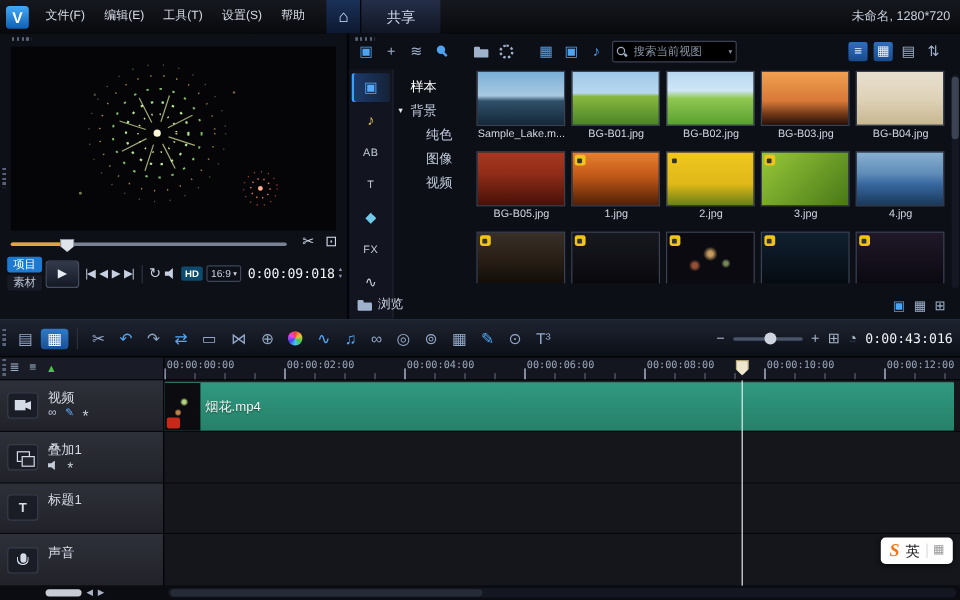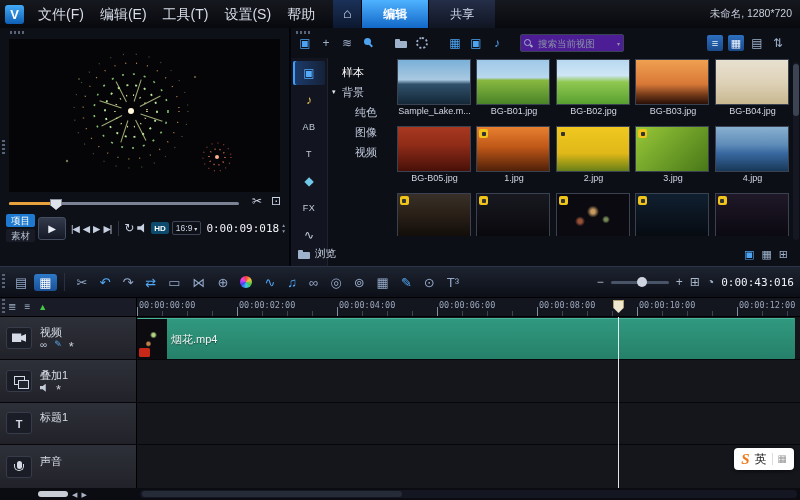--- a/index.html
+++ b/index.html
@@ -7,21 +7,21 @@
        font-family:"Liberation Sans","DejaVu Sans",sans-serif;color:#d5dae4;
        -webkit-user-select:none;user-select:none;}
   .mono{font-family:"DejaVu Sans Mono",monospace;}
 
   
   .menubar{position:absolute;top:0;left:0;right:0;height:28px;display:flex;align-items:center;
            background:linear-gradient(#16181f,#08090d);border-bottom:1px solid #000;}
   .logo{width:19px;height:19px;margin:0 6px 0 5px;border-radius:3px;flex:none;
         background:linear-gradient(#42aaf8,#0f5fb4);color:#fff;font-weight:bold;font-size:13px;
         display:flex;align-items:center;justify-content:center;}
-  .menu-item{padding:0 8px;font-size:14px;color:#d8dde8;line-height:28px;white-space:nowrap;}
+  .menu-item{padding:0 8px;font-size:10px;color:#d8dde8;line-height:28px;white-space:nowrap;}
   .home-btn{width:28px;height:28px;margin-left:10px;flex:none;text-align:center;line-height:27px;
             font-size:14px;color:#cfe0f8;background:linear-gradient(#1b3158,#0c1830);}
   .tab{width:66px;height:28px;line-height:28px;text-align:center;font-size:12px;color:#cfd8ea;flex:none;
        background:linear-gradient(#242e48,#101522);border-left:1px solid #05070e;}
   .tab.active{background:linear-gradient(#4fb2ff,#1268c8);color:#fff;font-weight:bold;}
   .project-info{margin-left:auto;margin-right:8px;font-size:10.5px;color:#c8cedb;white-space:nowrap;}
 
   
   .main{position:absolute;top:28px;left:0;right:0;height:238px;}
   .preview{position:absolute;left:0;top:0;width:289px;height:238px;background:#0e1018;
@@ -61,21 +61,21 @@
   .ltg{font-size:12px;color:#9fb2cc;line-height:1;}
   .lt.accent .ltg{color:#4da3f0;}
   .lt.gap{margin-left:12px;}
   .lt.btn-blue{background:linear-gradient(#2d6fc0,#1a4a8a);border-radius:2px;}
   .lt.btn-blue .ltg{color:#eaf3ff;font-size:11px;}
   .lt.icon-pin::before{content:"";position:absolute;left:4px;top:3px;width:7px;height:7px;border-radius:50%;background:#4da3f0;}
   .lt.icon-pin::after{content:"";position:absolute;left:8px;top:9px;width:5px;height:2px;background:#4da3f0;transform:rotate(45deg);}
   .lt.icon-folder::before{content:"";position:absolute;left:2px;top:6px;width:12px;height:7px;background:#9fb2cc;border-radius:1px;}
   .lt.icon-folder::after{content:"";position:absolute;left:2px;top:4px;width:5px;height:3px;background:#9fb2cc;border-radius:1px;}
   .lt.icon-gear::before{content:"";position:absolute;inset:2px;border:2px dotted #9fb2cc;border-radius:50%;}
-  .searchbox{margin-left:10px;width:96px;height:16px;background:#4c1d95;border:1px solid #3a4254;border-radius:2px;
+  .searchbox{width:96px;height:16px;background:#000000;border:1px solid #3a4254;border-radius:2px;
              display:flex;align-items:center;gap:3px;padding:0 3px;flex:none;}
   .mag{position:relative;width:9px;height:9px;flex:none;}
   .mag::before{content:"";position:absolute;left:0;top:0;width:5px;height:5px;border:1.5px solid #9fb0c8;border-radius:50%;}
   .mag::after{content:"";position:absolute;left:6px;top:6px;width:3px;height:1.5px;background:#9fb0c8;transform:rotate(45deg);}
   .searchbox input{flex:1;min-width:0;background:transparent;border:none;outline:none;color:#dfe5ee;font-size:9.5px;
                    font-family:"Liberation Sans","DejaVu Sans",sans-serif;}
   .searchbox input::placeholder{color:#8a95a8;}
   .scaret{font-size:6px;color:#8a95a8;}
   .lib-tb-right{margin-left:auto;display:flex;gap:5px;align-items:center;}
   .lib-strip{position:absolute;left:0;top:30px;bottom:0;width:36px;background:#12151f;border-right:1px solid #1e2330;}
@@ -85,21 +85,21 @@
   .nav-item.active .nav-glyph{color:#54aaf8;}
   .nav-glyph.txt{font-size:9px;font-weight:normal;letter-spacing:.5px;}
   .nav-glyph.tint-gold{color:#e6c25a;}
   .nav-glyph.tint-cyan{color:#72c8e8;}
   .lib-cats{position:absolute;left:37px;top:34px;width:66px;}
   .cat{display:flex;align-items:center;gap:3px;padding:2.5px 4px;font-size:11px;color:#c2ccdc;white-space:nowrap;}
   .cat.selected{color:#fff;}
   .cat.lvl1{padding-left:17px;}
   .cat-arrow{font-size:7px;width:7px;flex:none;color:#e3e9f2;}
   .lib-grid{position:absolute;left:104px;top:30px;right:8px;bottom:30px;overflow:hidden;
-            display:flex;flex-wrap:wrap;align-content:flex-start;justify-content:space-between;}
+            display:flex;flex-wrap:wrap;align-content:flex-start;}
   .thumb{width:76px;margin:1px 1.5px 8px;}
   .thumb-img{position:relative;width:74px;height:46px;border:1px solid #3a4252;box-sizing:border-box;}
   .thumb-badge{position:absolute;left:2px;top:2px;width:9px;height:9px;background:#f0c419;border-radius:2px;}
   .thumb-badge::after{content:"";position:absolute;left:2.5px;top:2.5px;width:4px;height:4px;background:#333;border-radius:1px;}
   .thumb-name{height:11px;margin-top:1px;font-size:9px;color:#d0d6e2;text-align:center;
               overflow:hidden;white-space:nowrap;text-overflow:ellipsis;}
   .art-lake{background:linear-gradient(180deg,#7ab0d8 0%,#a9c9e1 45%,#30506a 55%,#142838 100%);}
   .art-tree-field{background:linear-gradient(180deg,#9fc8e8 0%,#b8d8ee 40%,#88b840 46%,#4a8428 100%);}
   .art-hills{background:linear-gradient(180deg,#b8d8f0 0%,#cfe6f6 35%,#90c850 50%,#58a030 100%);}
   .art-sunset-tree{background:linear-gradient(180deg,#f0a050 0%,#d87838 55%,#703818 80%,#281008 100%);}
@@ -221,21 +221,20 @@
 
   <span class="menu-item">工具(T)</span>
 
   <span class="menu-item">设置(S)</span>
 
   <span class="menu-item">帮助</span>
 </div>
     <div class="home-btn">⌂</div>
     <div style="display:flex">
 
-  <div class="tab active">编辑</div>
 
   <div class="tab">共享</div>
 </div>
     <div class="project-info">未命名, 1280*720</div>
   </div>
 
   <div class="main">
 
     <div class="preview">
       <div class="video">

